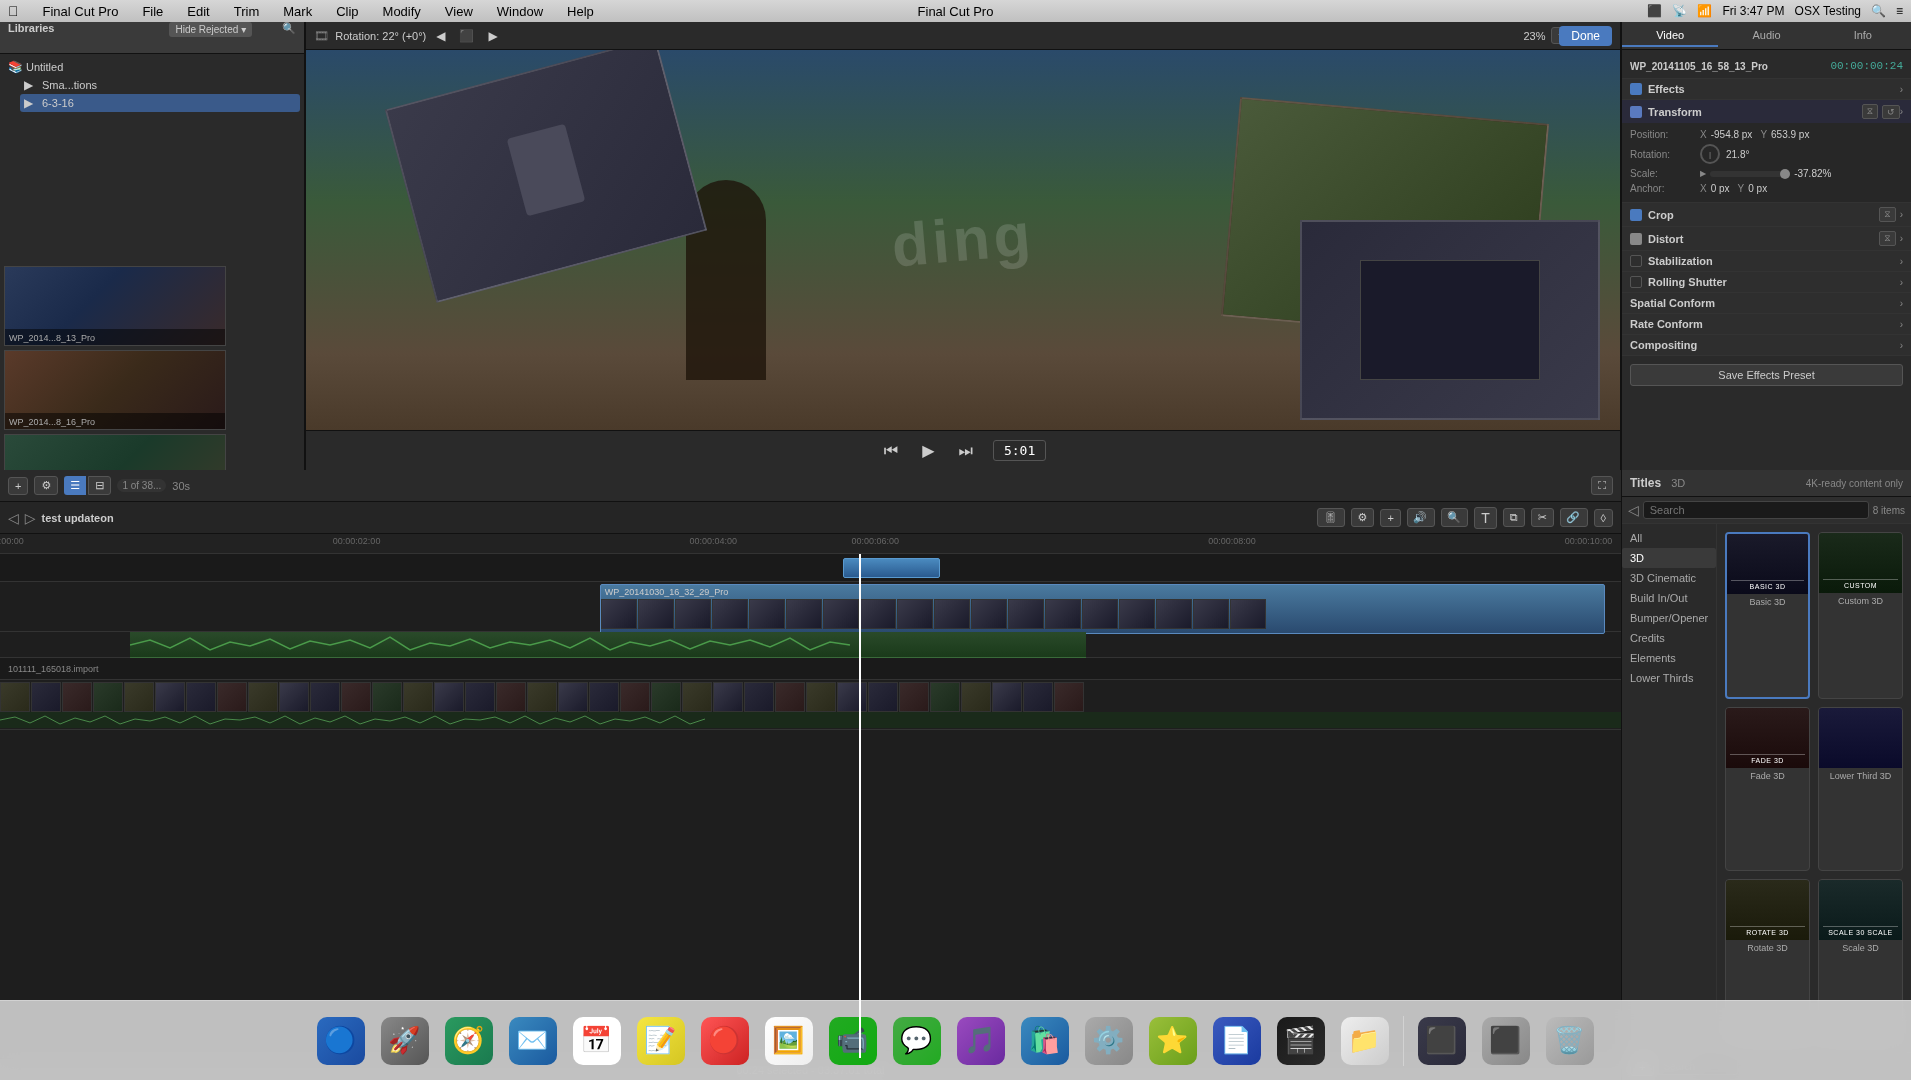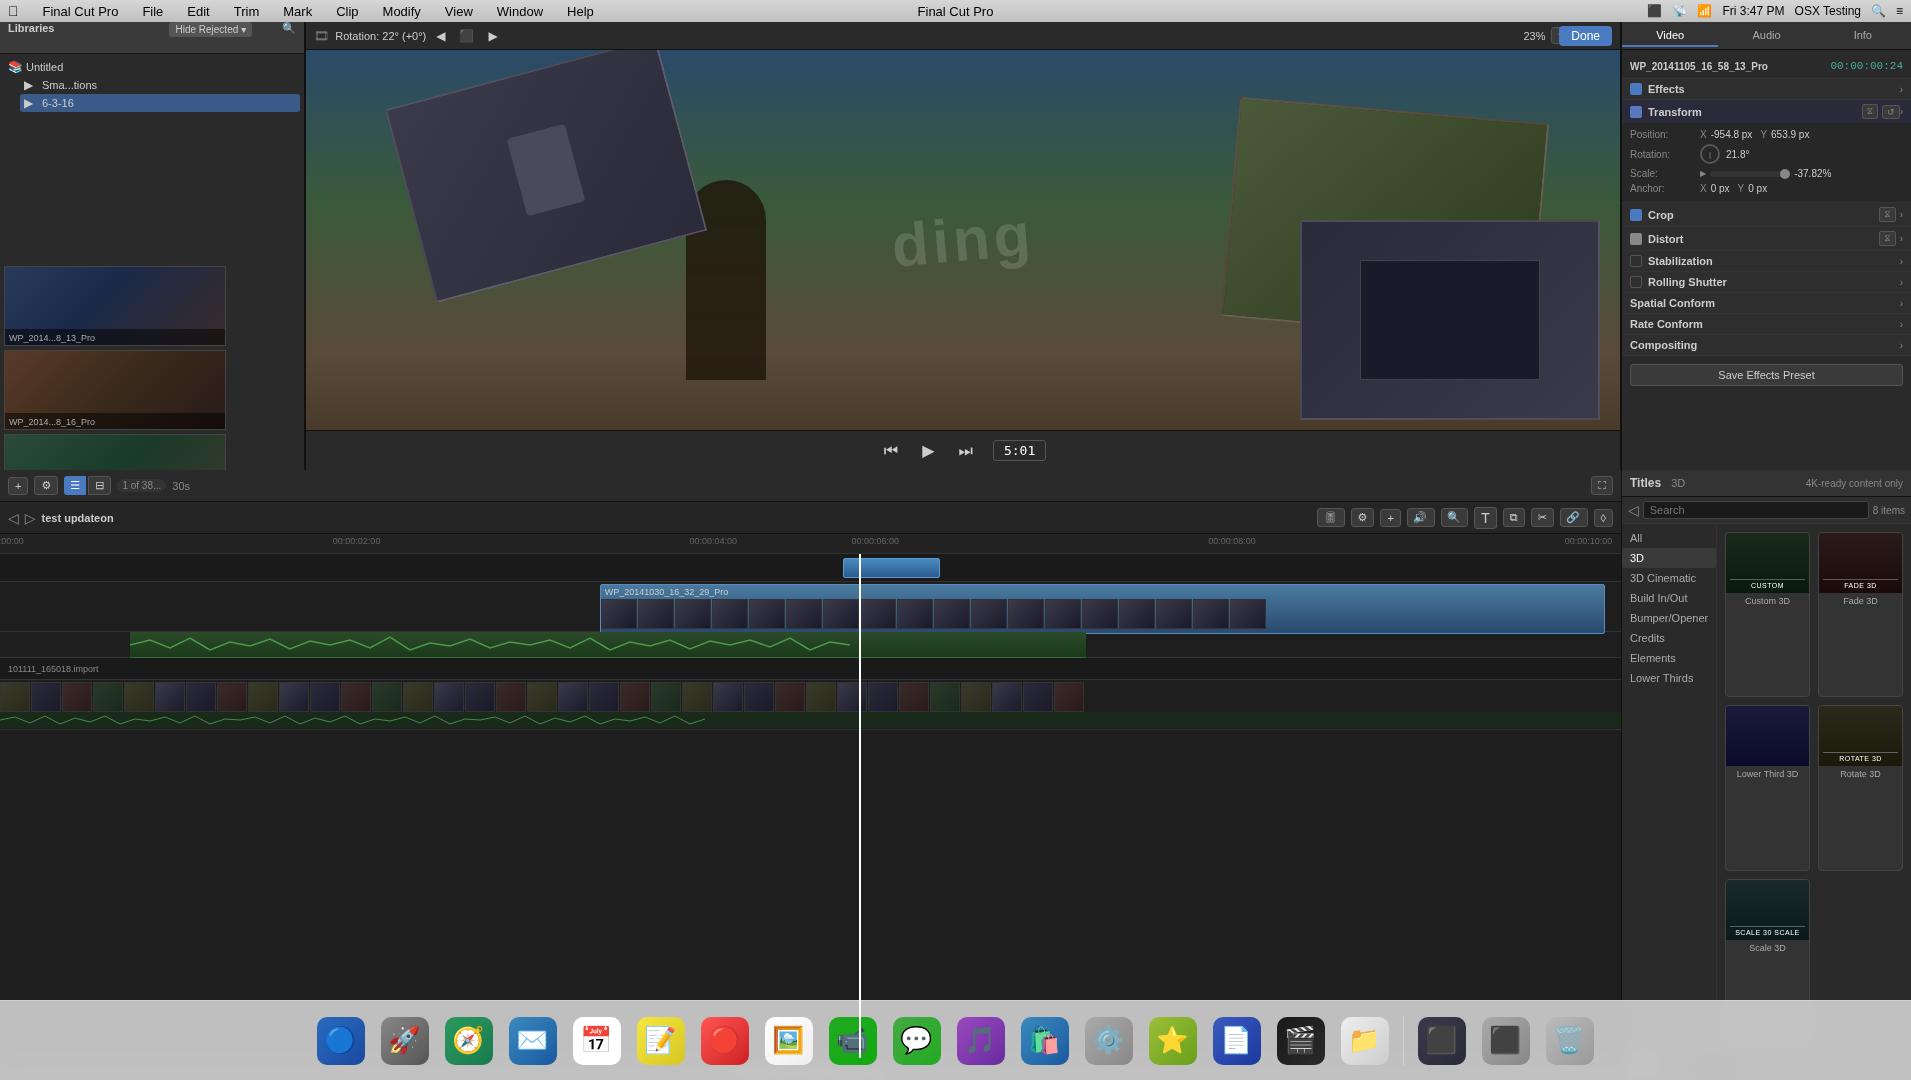--- a/index.html
+++ b/index.html
@@ -561,20 +561,26 @@
           <div class="title-cat">3D Cinematic</div>
           <div class="title-cat">Build In/Out</div>
           <div class="title-cat">Bumper/Opener</div>
           <div class="title-cat">Credits</div>
           <div class="title-cat">Elements</div>
           <div class="title-cat">Lower Thirds</div>
         </div>
 
         <div id="titles-grid">
 
+          <div class="title-card card-selected">
+            <div class="title-preview tc-basic3d">
+              <div class="title-text-overlay">BASIC 3D</div>
+            </div>
+            <span class="title-name">Basic 3D</span>
+          </div>
 
           <div class="title-card">
             <div class="title-preview tc-custom">
               <div class="title-text-overlay">CUSTOM</div>
             </div>
             <span class="title-name">Custom 3D</span>
           </div>
 
           <div class="title-card">
             <div class="title-preview tc-fade3d">

